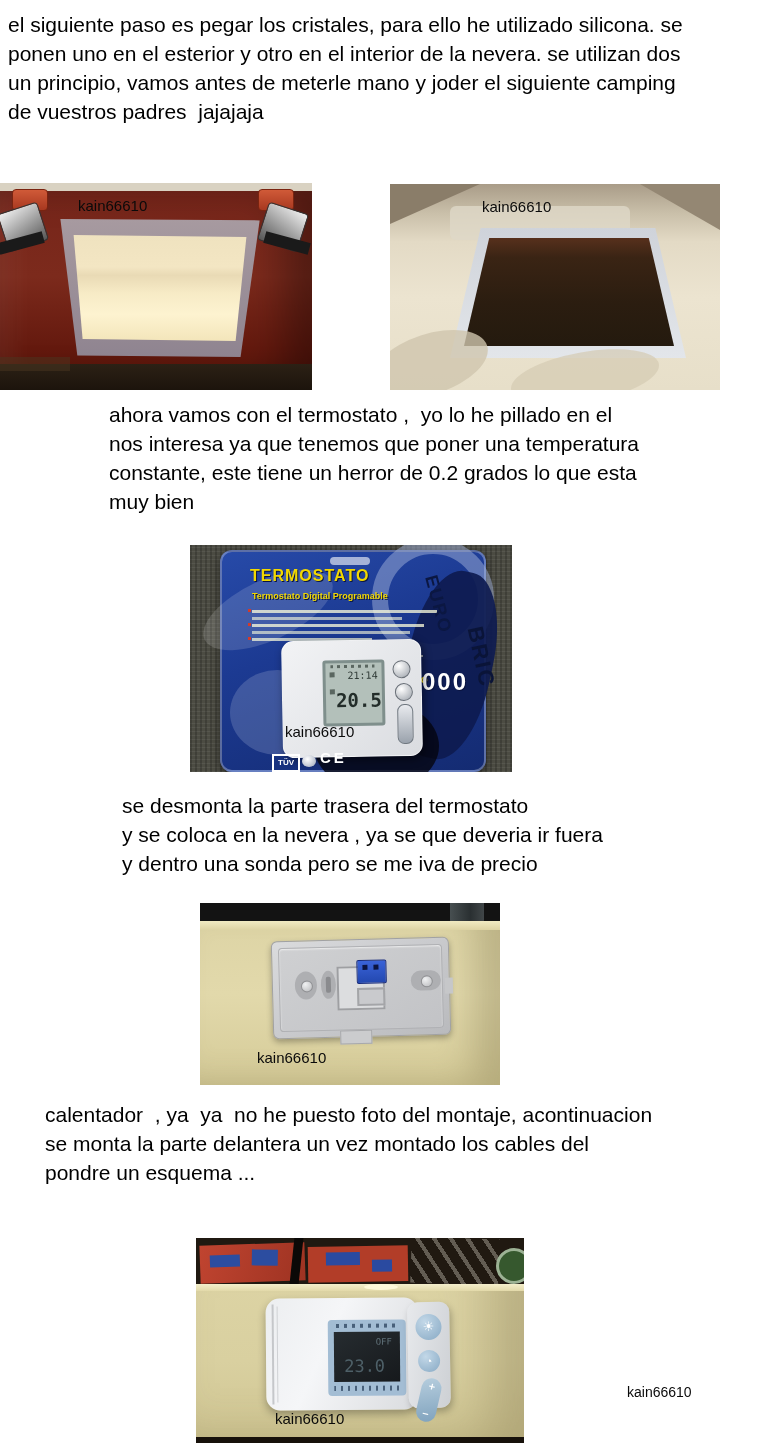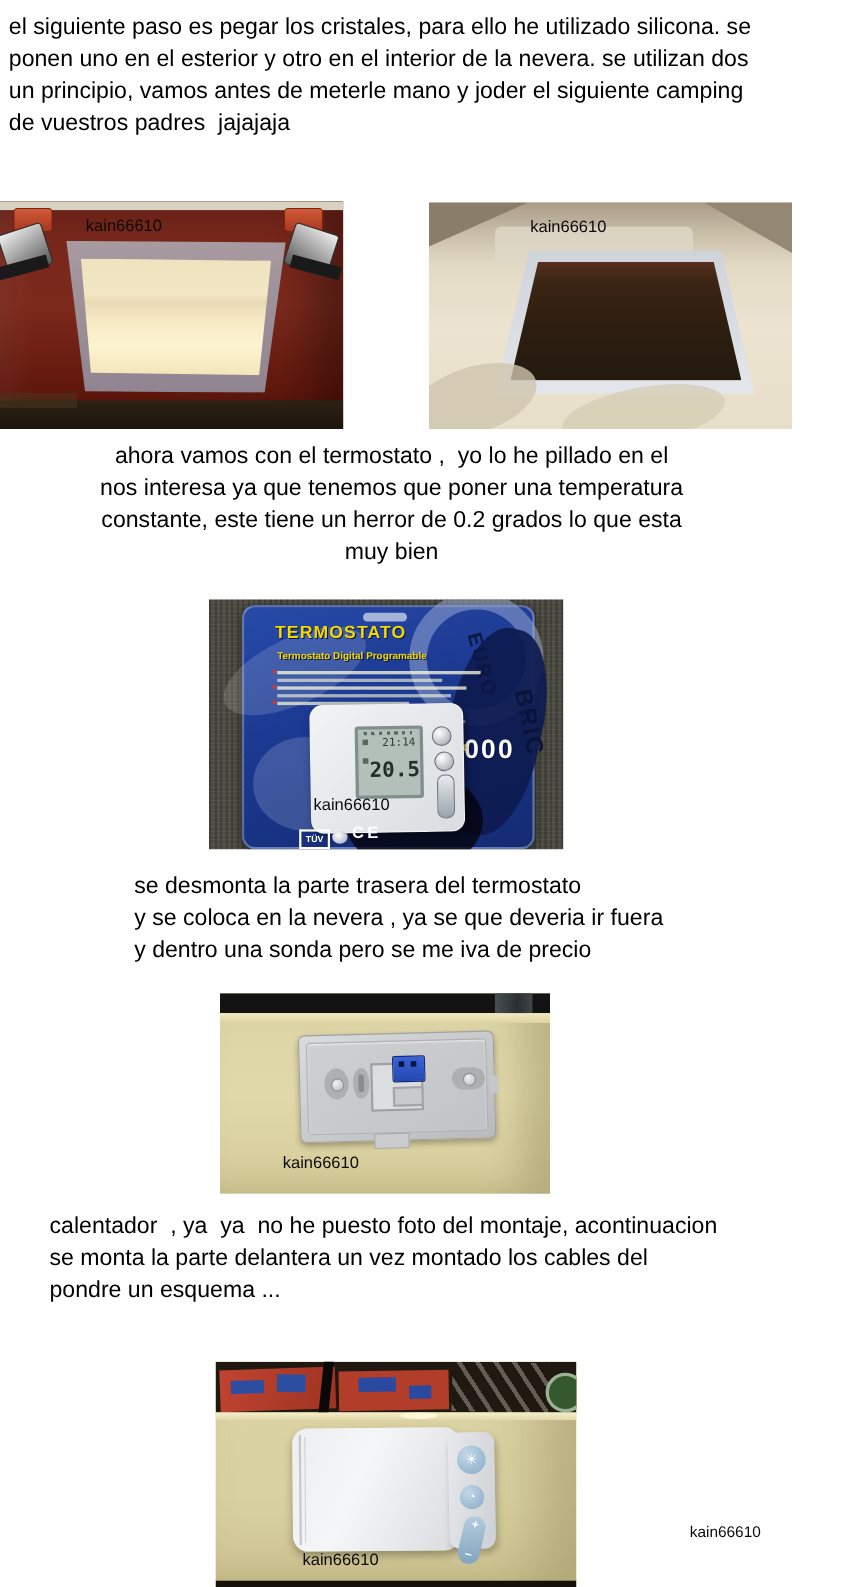--- a/index.html
+++ b/index.html
@@ -54,21 +54,21 @@
 
     <div class="abs" style="left:60px;top:44px;width:236px;height:130px;background:linear-gradient(#cfd3da,#e3e6ea);clip-path:polygon(13% 0,87% 0,100% 100%,0 100%);"></div>
     <div class="abs" style="left:74px;top:54px;width:210px;height:108px;clip-path:polygon(12% 0,88% 0,100% 100%,0 100%);
          background:linear-gradient(180deg,#57301c 0%,#3a2414 18%,#2b1d10 60%,#241a0e 100%);"></div>
 
     <div class="abs" style="left:-20px;top:150px;width:120px;height:60px;background:#cfc6ae;border-radius:50%;transform:rotate(-18deg);opacity:.8;"></div>
     <div class="abs" style="left:120px;top:168px;width:150px;height:50px;background:#d4cab2;border-radius:50%;transform:rotate(-10deg);opacity:.7;"></div>
     <div class="wm" style="left:92px;top:14px;">kain66610</div>
   </div>
 
-  <div class="para" style="left:91px;top:400px;text-align:center;">
+  <div class="para" style="left:109px;top:400px;">
     <div class="tline">ahora vamos con el termostato ,  yo lo he pillado en el</div>
     <div class="tline">nos interesa ya que tenemos que poner una temperatura</div>
     <div class="tline">constante, este tiene un herror de 0.2 grados lo que esta</div>
     <div class="tline">muy bien</div>
   </div>
 
   <div class="ph" style="left:190px;top:545px;width:322px;height:227px;
        background:#4c4c43;
        background-image:repeating-linear-gradient(90deg,rgba(0,0,0,.18) 0 2px,transparent 2px 5px),repeating-linear-gradient(0deg,rgba(255,255,255,.06) 0 1px,transparent 1px 4px);">
     <div class="abs" style="left:30px;top:5px;width:262px;height:218px;border-radius:12px;
@@ -186,20 +186,28 @@
            background-image:repeating-linear-gradient(55deg,rgba(255,250,235,.30) 0 4px,transparent 4px 14px);"></div>
       <div class="abs" style="left:300px;top:10px;width:30px;height:30px;border-radius:50%;background:#36582e;border:3px solid #9cb294;"></div>
     </div>
     <div class="abs" style="left:0;top:46px;width:100%;height:7px;background:linear-gradient(180deg,#f4eecb,#e2d9a9);"></div>
     <div class="abs" style="left:168px;top:46px;width:34px;height:6px;background:rgba(255,250,220,.9);border-radius:50%;"></div>
 
     <div class="abs" style="left:70px;top:60px;width:152px;height:112px;border-radius:14px;transform:rotate(-0.5deg);
          background:linear-gradient(115deg,#eceef0 0%,#f5f6f8 40%,#d9dbde 100%);box-shadow:0 4px 8px rgba(0,0,0,.3);">
       <div class="abs" style="left:6px;top:6px;width:2px;height:100px;background:#c5c7ca;"></div>
       <div class="abs" style="left:11px;top:8px;width:1px;height:96px;background:#cfd1d4;"></div>
+      <div class="abs" style="left:62px;top:22px;width:78px;height:76px;background:#a3bdd4;border-radius:4px;">
+        <div class="abs" style="left:8px;top:4px;width:60px;height:4px;background:repeating-linear-gradient(90deg,#48607a 0 3px,transparent 3px 8px);"></div>
+        <div class="abs" style="left:6px;top:12px;width:66px;height:50px;background:linear-gradient(150deg,#262c30,#16191c);">
+          <div class="abs lcdfont" style="right:8px;top:5px;font-size:9px;color:#5f7078;">OFF</div>
+          <div class="abs lcdfont" style="left:10px;top:24px;font-size:17px;color:#4e6068;">23.0</div>
+        </div>
+        <div class="abs" style="left:6px;top:66px;width:66px;height:5px;background:repeating-linear-gradient(90deg,#48607a 0 2px,transparent 2px 7px);"></div>
+      </div>
     </div>
 
     <div class="abs" style="left:212px;top:64px;width:42px;height:106px;border-radius:10px;transform:rotate(-1deg);
          background:linear-gradient(100deg,#e7e9ec,#cdd0d4);box-shadow:2px 4px 7px rgba(0,0,0,.25);">
       <div class="abs" style="left:8px;top:12px;width:26px;height:26px;border-radius:50%;background:radial-gradient(circle at 35% 30%,#c3d8e8,#87a9c4);color:#fff;font-size:13px;text-align:center;line-height:26px;">
         <span>☀</span>
       </div>
       <div class="abs" style="left:10px;top:48px;width:22px;height:22px;border-radius:50%;background:radial-gradient(circle at 35% 30%,#c3d8e8,#87a9c4);color:#fff;font-size:11px;text-align:center;line-height:22px;">
         <span>◔</span>
       </div>

